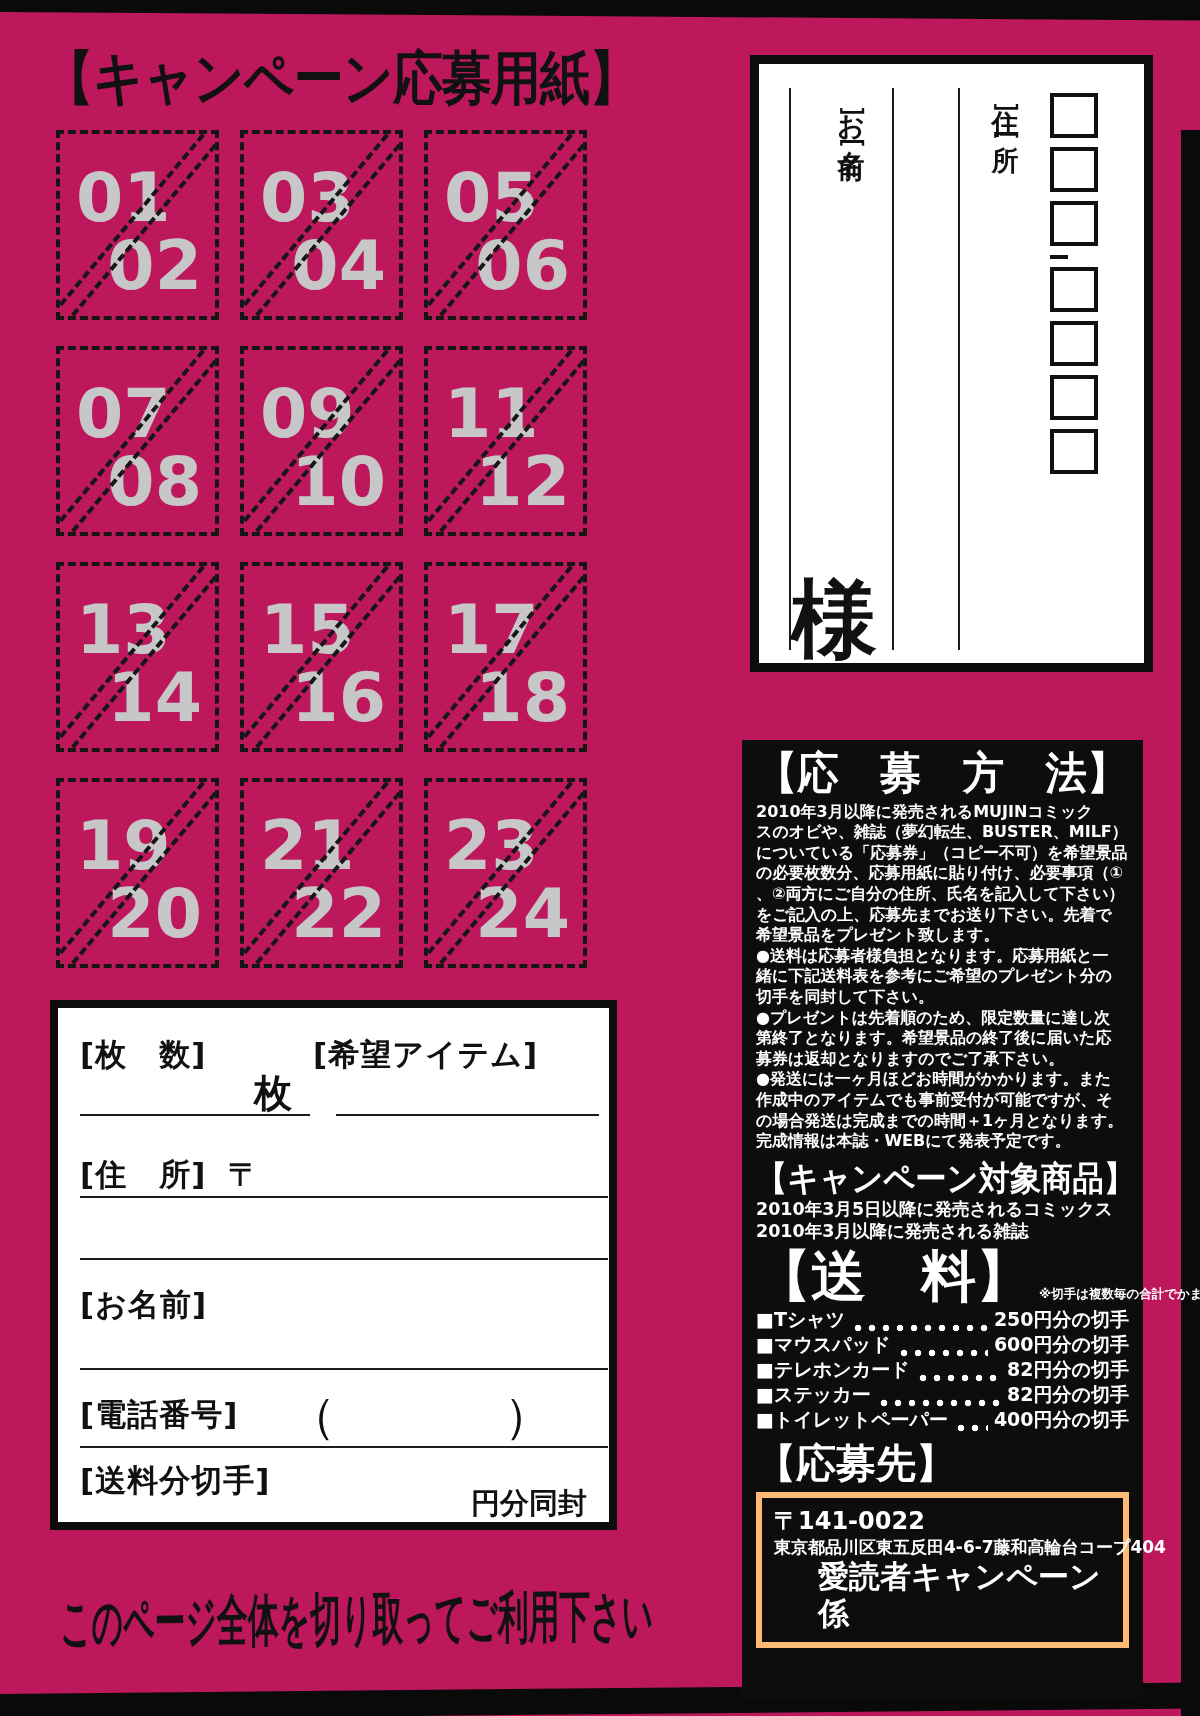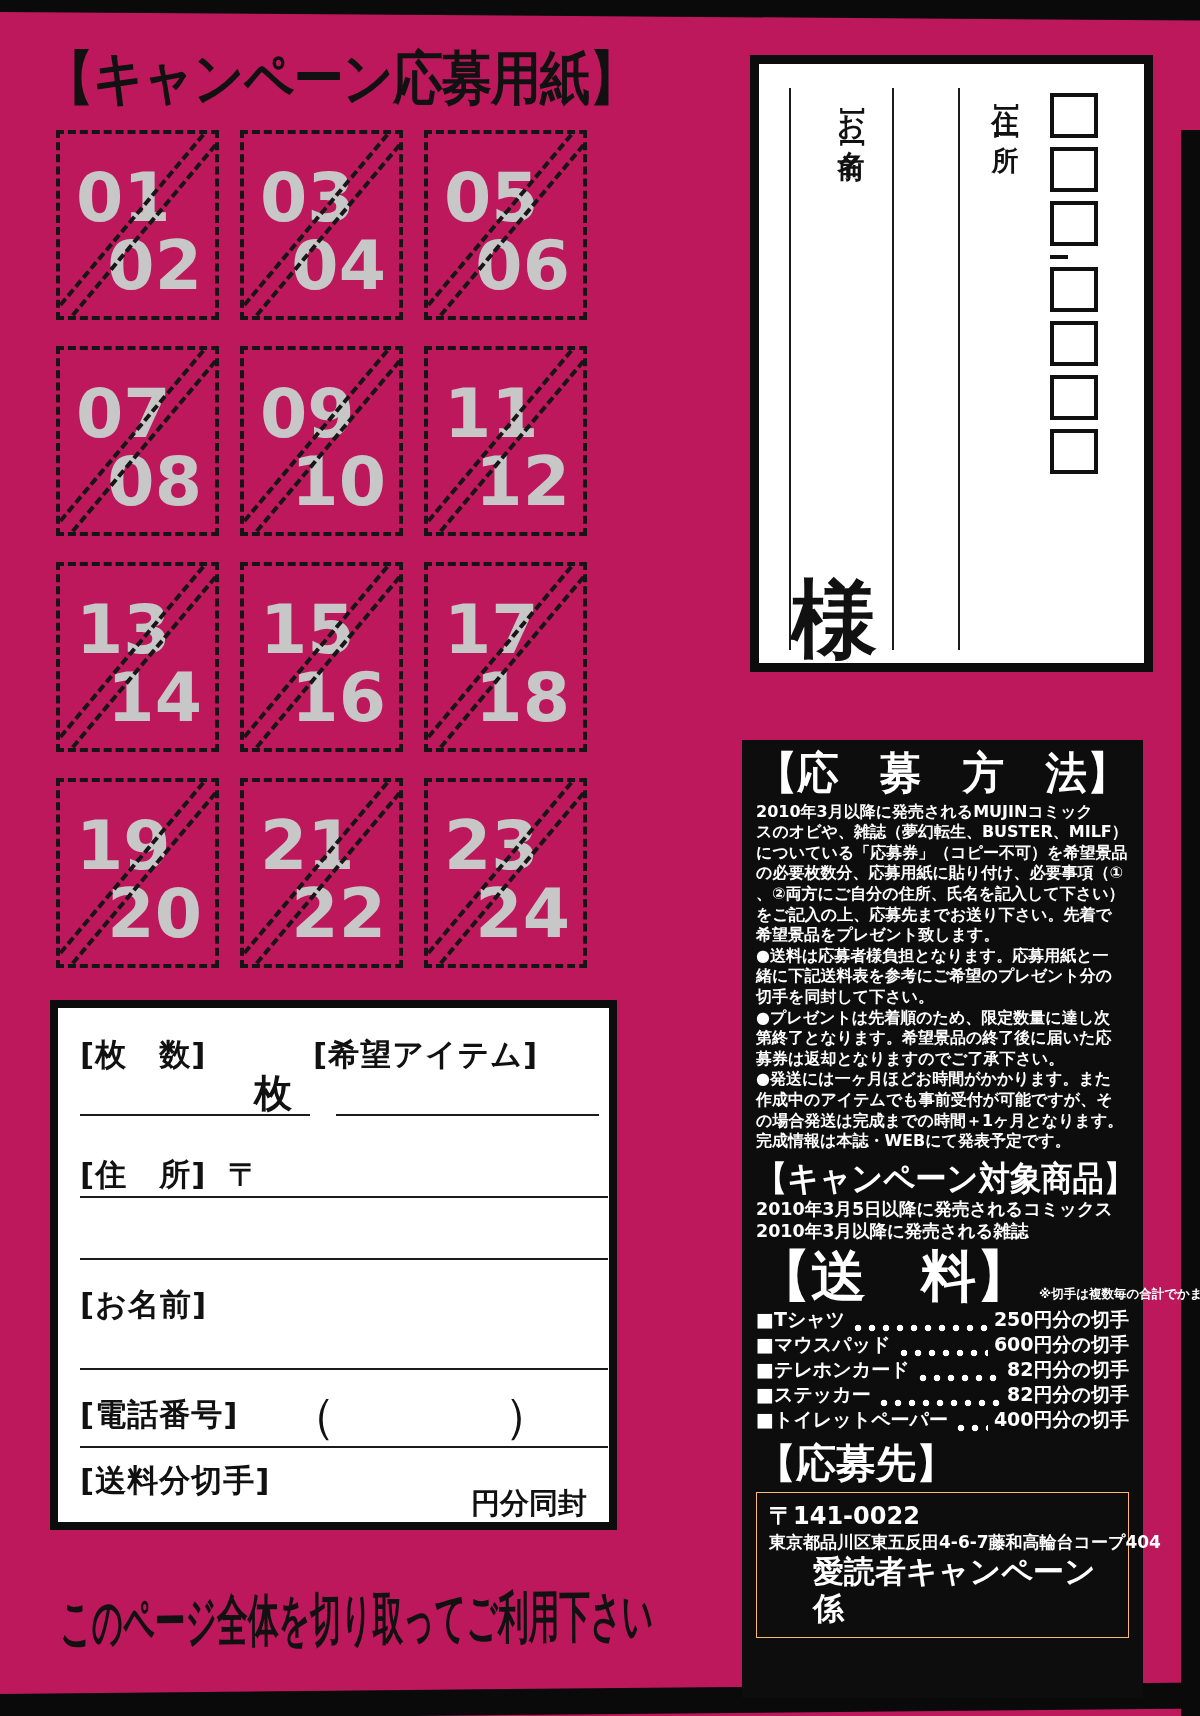--- a/index.html
+++ b/index.html
@@ -70,21 +70,21 @@
   .target-line { font-size:17.5px; font-weight:700; line-height:22px; }
   .ship-head { display:flex; align-items:flex-end; margin-top:4px; }
   .t-ship { font-size:55px; line-height:1.1; }
   .ship-note { font-size:12.5px; font-weight:700; margin-left:8px; margin-bottom:4px; white-space:nowrap; }
   .ship-row { display:flex; align-items:flex-end; font-size:19px; font-weight:700; line-height:25px; white-space:nowrap; }
   .ship-leader { flex:1; height:8px; margin:0 6px;
     background-image:radial-gradient(circle, #fff 3px, transparent 3.6px);
     background-size:14px 8px; background-position:center left; background-repeat:repeat-x; }
   .ship-price { text-align:right; }
   .t-dest { font-size:40px; margin-top:8px; line-height:1.15; }
-  .dest-box { border:1px solid #fdba74; margin-top:6px; padding:8px 10px 10px 12px; }
+  .dest-box { border:6px solid #fdba74; margin-top:6px; padding:8px 10px 10px 12px; }
   .dest-postal { font-size:24px; font-weight:700; line-height:1.25; }
   .dest-addr { font-size:17px; font-weight:700; line-height:1.3; white-space:nowrap; }
   .dest-company { font-size:31px; font-weight:900; line-height:1.2; margin-top:2px; }
   .dest-dept { font-size:31px; font-weight:900; line-height:1.2; padding-left:44px; }
 </style>
 </head>
 <body>
 
 <div class="page">
 

